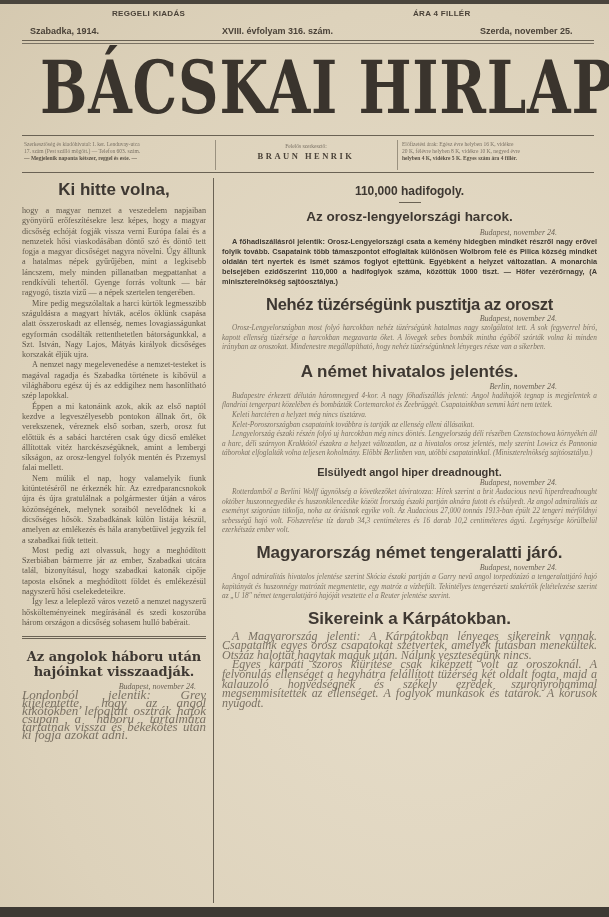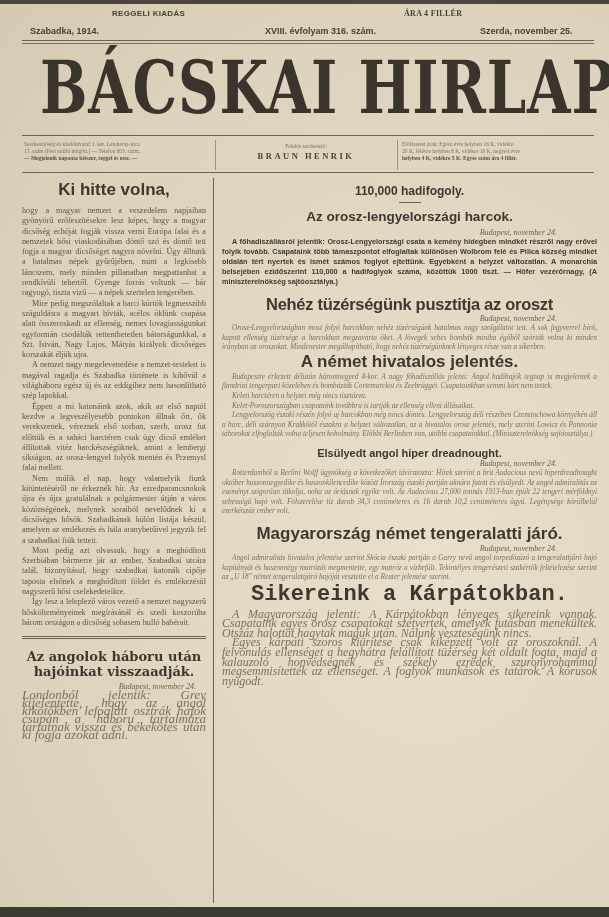--- a/index.html
+++ b/index.html
@@ -14,27 +14,27 @@
       position: absolute; left: 0; top: 0; width: 609px; height: 907px;
       background: #e3d9c4;
       background-image: radial-gradient(ellipse at 70% 60%, #e8dfcc 0%, #ddd2bb 70%, #d5c9b0 100%);
     }
     .dark-top { position: absolute; left: 0; top: 0; width: 609px; height: 4px; background: #4a453d; }
     .topline {
       position: absolute; top: 8px; left: 0; width: 609px; height: 14px;
       font-family: "Liberation Sans", sans-serif; font-weight: bold; font-size: 8px; color: #4a4238;
     }
     .topline .ed { position: absolute; left: 112px; top: 1px; letter-spacing: 0.3px; }
-    .topline .price { position: absolute; left: 404px; top: 1px; letter-spacing: 0.3px; font-family: Liberation Serif, serif; }
+    .topline .price { position: absolute; left: 413px; top: 1px; letter-spacing: 0.3px; }
     .dateline {
       position: absolute; top: 26px; left: 0; width: 609px; height: 14px;
       font-family: "Liberation Sans", sans-serif; font-weight: bold; font-size: 9px; color: #4a4238;
     }
     .dateline .city { position: absolute; left: 30px; }
-    .dateline .issue { position: absolute; left: 222px; margin-left: 43px; }
+    .dateline .issue { position: absolute; left: 222px; }
     .dateline .day { position: absolute; left: 480px; }
     .rule { position: absolute; left: 22px; width: 572px; height: 0; border-top: 1.5px solid #6a6254; }
     .rule.thin { border-top: 1px solid #7a7264; }
     .masthead {
       position: absolute; top: 44px; left: 40px; width: 540px; height: 88px;
       font-family: "DejaVu Serif", serif; font-weight: bold;
       font-size: 72px; line-height: 88px; color: #3a342d;
       letter-spacing: 1px; white-space: nowrap;
       transform: scaleX(0.78); transform-origin: left center;
     }
@@ -133,35 +133,36 @@
     <div class="h-sans" style="font-size:12px; margin-top:6px;">110,000 hadifogoly.</div>
     <div class="short-rule" style="margin-top:4px;"></div>
     <div class="h-sans" style="font-size:13.5px; margin-top:6px;">Az orosz-lengyelországi harcok.</div>
     <div class="dateline-small" style="margin-top:4px;">Budapest, november 24.</div>
     <div class="bold-body" style="text-indent:10px;">A főhadiszállásról jelentik: Orosz-Lengyelországi csata a kemény hidegben mindkét részről nagy erővel folyik tovább. Csapataink több támaszpontot elfoglaltak különösen Wolbrom felé és Pilica község mindkét oldalán tért nyertek és ismét számos foglyot ejtettünk. Egyébként a helyzet változatlan. A monarchia belsejében ezidőszerint 110,000 a hadifoglyok száma, közöttük 1000 tiszt. — Höfer vezérőrnagy, (A miniszterelnökség sajtóosztálya.)</div>
 
     <div class="h-sans" style="font-size:16.5px; margin-top:8px; letter-spacing:-0.3px;">Nehéz tüzérségünk pusztitja az oroszt</div>
     <div class="dateline-small">Budapest, november 24.</div>
     <div class="body-text italic" style="font-size:7.3px; line-height:9.6px; text-indent:10px;">Orosz-Lengyelországban most folyó harcokban nehéz tüzérségünk hatalmas nagy szolgálatot tett. A sok fegyverrel bíró, kapott ellenség tüzérsége a harcokban megzavarta őket. A lövegek sebes bombák mintha égőből szórták volna ki minden irányban az oroszokat. Mindenestre megállapítható, hogy nehéz tüzérségünknek lényeges része van a sikerben.</div>
 
-    <div class="h-sans" style="font-size:17px; ">A német hivatalos jelentés.</div>
+    <div class="h-sans" style="font-size:17px; margin-top:10px;">A német hivatalos jelentés.</div>
+    <div class="dateline-small">Berlin, november 24.</div>
     <div class="body-text italic" style="font-size:7.3px; line-height:9.6px;">
       <p>Budapestre érkezett délután háromnegyed 4-kor. A nagy főhadiszállás jelenti: Angol hadihajók tegnap is megjelentek a flandriai tengerpart közelében és bombázták Cortemarckot és Zeebrüggét. Csapatainkban semmi kárt nem tettek.</p>
       <p>Keleti harctéren a helyzet még nincs tisztázva.</p>
       <p>Kelet-Poroszországban csapataink továbbra is tartják az ellenség elleni állásaikat.</p>
       <p>Lengyelország északi részén folyó uj harcokban még nincs döntés. Lengyelország déli részében Czenstochowa környékén áll a harc, déli szárnyon Krakkótól északra a helyzet változatlan, az a hivatalos orosz jelentés, mely szerint Lowicz és Pannonia táborokat elfoglalták volna teljesen koholmány. Előbbi Berlinben van, utóbbi csapatainkkal. (Miniszterelnökség sajtóosztálya.)</p>
     </div>
 
     <div class="h-sans" style="font-size:11px; margin-top:8px;">Elsülyedt angol hiper dreadnought.</div>
     <div class="dateline-small">Budapest, november 24.</div>
     <div class="body-text italic" style="font-size:7.3px; line-height:9.6px; text-indent:10px;">Rotterdamból a Berlini Wolff ügynökség a következőket táviratozza: Hírek szerint a brit Audacious nevű hiperdreadnought október huszonnegyedike és huszonkilencedike között Írország északi partján aknára futott és elsülyedt. Az angol admiralitás az eseményt szigorúan titkolja, noha az óriásnak egyike volt. Az Audacious 27,000 tonnás 1913-ban épült 22 tengeri mérföldnyi sebességű hajó volt. Fölszerelése tíz darab 34,3 centiméteres és 16 darab 10,2 centiméteres ágyú. Legénysége körülbelül ezerkétszáz ember volt.</div>
 
     <div class="h-sans" style="font-size:17px; margin-top:8px;">Magyarország német tengeralatti járó.</div>
     <div class="dateline-small">Budapest, november 24.</div>
     <div class="body-text italic" style="font-size:7.3px; line-height:9.6px; text-indent:10px;">Angol admiralitás hivatalos jelentése szerint Skócia északi partján a Garry nevű angol torpedózúzó a tengeralattjáró hajó kapitányát és huszonnégy matrózát megmentette, egy matróz a vízbefúlt. Tekintélyes tengerészeti szakértők feltételezése szerint az „U 18" német tengeralattjáró hajóját vesztette el a Reuter jelentése szerint.</div>
 
-    <div class="h-sans" style="font-size:22px; font-family:Liberation Mono, monospace;">Sikereink a Kárpátokban.</div>
+    <div class="h-sans" style="font-size:17px; margin-top:8px;">Sikereink a Kárpátokban.</div>
     <div class="body-text italic" style="font-size:12px; line-height:9.6px; margin-top:3px;">
       <p>A Magyarország jelenti: A Kárpátokban lényeges sikereink vannak. Csapataink egyes orosz csapatokat szétvertek, amelyek futásban menekültek. Ötszáz halottat hagytak maguk után. Nálunk veszteségünk nincs.</p>
       <p>Egyes kárpáti szoros kiürítése csak kiképzett volt az oroszoknál. A felvonulás ellenséget a hegyhátra felállított tüzérség két oldalt fogta, majd a kalauzoló honvédségnek és székely ezredek szuronyrohammal megsemmisítették az ellenséget. A foglyok munkások és tatárok. A kórusok nyugodt.</p>
     </div>
   </div>
 </div>
 
 </body></html>

